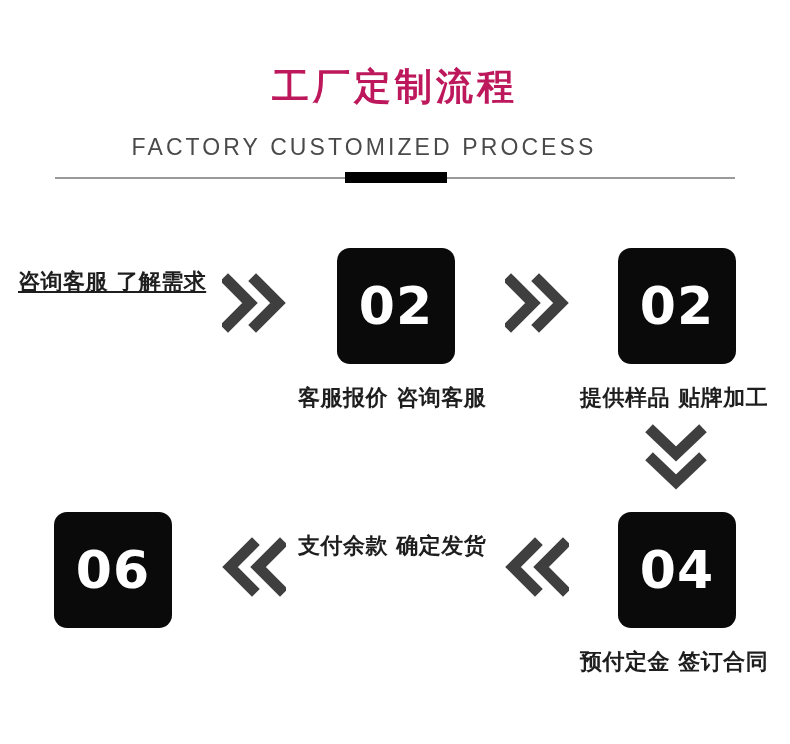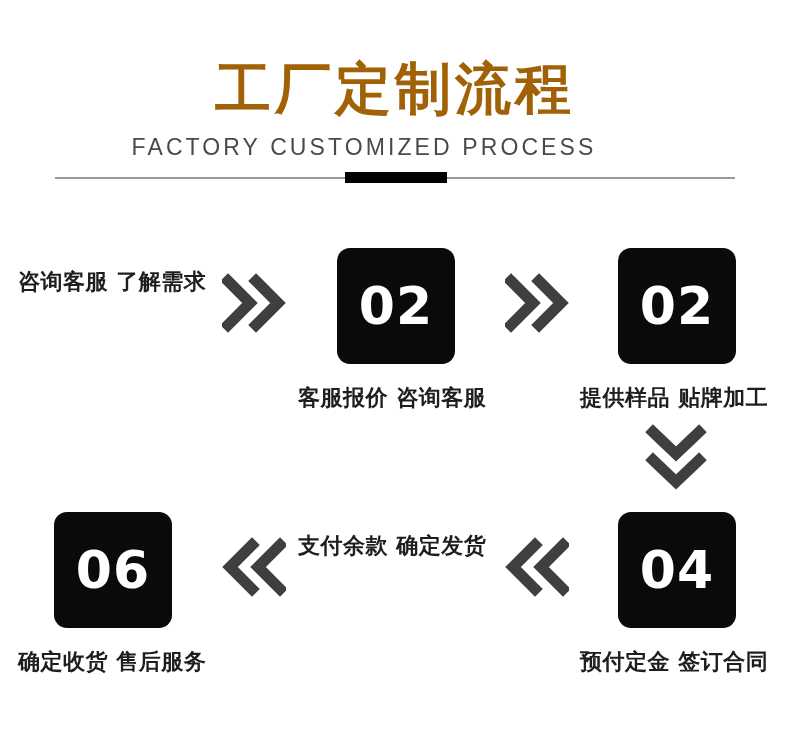--- a/index.html
+++ b/index.html
@@ -22,26 +22,26 @@
     left: 0;
     top: 0;
     width: 790px;
     text-align: center;
   }
   .title-cn {
     position: absolute;
     left: 0;
     top: 56px;
     width: 790px;
-    font-size: 56px;
+    font-size: 37px;
     line-height: 66px;
     font-weight: 700;
     letter-spacing: 4px;
-    color: #a16207;
-    font-family: Liberation Sans, sans-serif;
+    color: #be185d;
+    font-family: Liberation Mono, monospace;
     white-space: nowrap;
   }
   .title-en {
     position: absolute;
     left: 0;
     top: 133px;
     width: 728px;
     font-size: 23px;
     line-height: 28px;
     font-weight: 400;
@@ -110,21 +110,21 @@
   }
 
   
   #step-1 { left: 54px;  top: 248px; }
   #step-2 { left: 337px; top: 248px; }
   #step-3 { left: 618px; top: 248px; }
   #step-4 { left: 618px; top: 512px; }
   #step-5 { left: 337px; top: 512px; }
   #step-6 { left: 54px;  top: 512px; }
 
-  #step-1 .step-label { margin-left: -36px; }
+  #step-1 .step-label { margin-left: -36px; text-decoration: underline; }
   #step-2 .step-label { margin-left: -39px; }
   #step-3 .step-label { margin-left: -38px; }
   #step-4 .step-label { margin-left: -38px; }
   #step-5 .step-label { margin-left: -39px; }
   #step-6 .step-label { margin-left: -36px; }
 
   
   .chev {
     position: absolute;
     color: #3f3f3f;
@@ -176,21 +176,20 @@
   </div>
 
   <div class="step" id="step-5">
     <div class="step-label">支付余款 确定发货</div>
   </div>
 
   <div class="step" id="step-6">
     <div class="step-box">
       <span class="step-num">06</span>
     </div>
-    <div class="step-label">确定收货 售后服务</div>
   </div>
 
   <div class="chev" id="chev-r1">
     <svg width="64" height="60" viewBox="0 0 64 60" fill="none">
       <path d="M6 8 L28 30 L6 52" stroke="#3f3f3f" stroke-width="11" stroke-linecap="square" stroke-linejoin="miter"></path>
       <path d="M34 8 L56 30 L34 52" stroke="#3f3f3f" stroke-width="11" stroke-linecap="square" stroke-linejoin="miter"></path>
     </svg>
   </div>
 
   <div class="chev" id="chev-r2">

